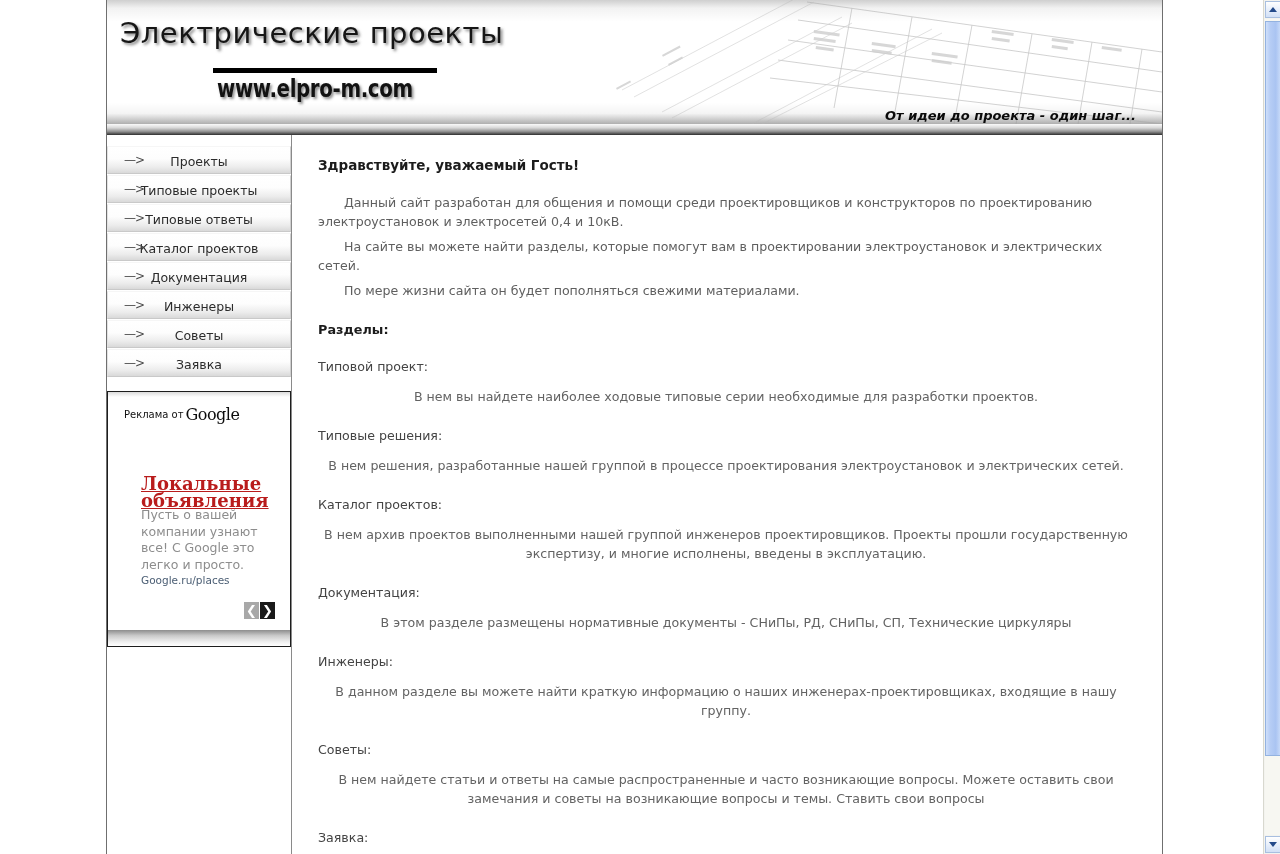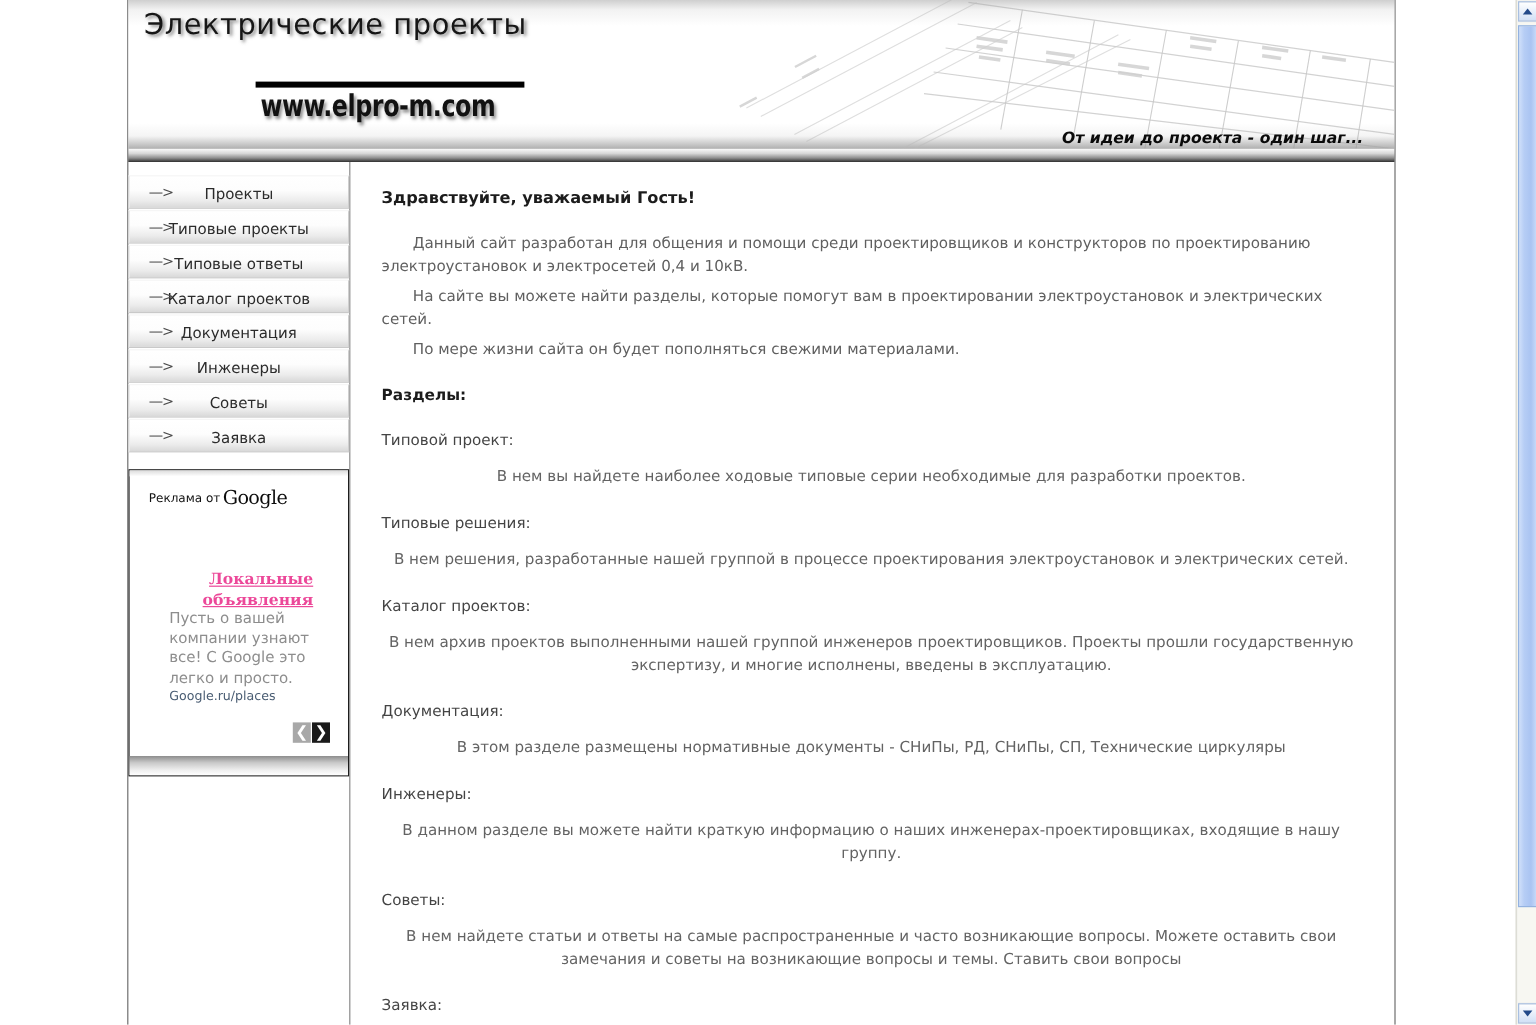--- a/index.html
+++ b/index.html
@@ -45,22 +45,22 @@
   }
   #header-darkbar {
     position: absolute;
     left: 0; right: 0; bottom: 0;
     height: 11px;
     background: linear-gradient(to bottom, #fafafa 0%, #d8d8d8 35%, #8e8e8e 70%, #2e2e2e 100%);
   }
   .hdr-title {
     position: absolute;
     left: 13px;
-    top: 6px;
-    font-size: 24px;
+    top: 16px;
+    font-size: 29px;
     font-weight: normal;
     letter-spacing: 0.5px;
     color: #161616;
     text-shadow: 2px 2px 3px rgba(90,90,90,0.75);
     white-space: nowrap;
     font-family: "DejaVu Sans", sans-serif;
   }
   .hdr-rule {
     position: absolute;
     left: 106px;
@@ -200,24 +200,24 @@
     vertical-align: -2px;
     margin-left: 2px;
     color: #0c0c0c;
   }
   .ad-title {
     position: absolute;
     left: 33px;
     top: 83px;
     width: 120px;
     font-family: "DejaVu Serif", serif;
-    font-size: 13px;
+    font-size: 18px;
     font-weight: bold;
     line-height: 17px;
-    color: #ec4899;
+    color: #b91c1c;
     text-decoration: underline;
     cursor: pointer;
     text-align: right;
   }
   .ad-text {
     position: absolute;
     left: 33px;
     top: 115px;
     width: 132px;
     font-size: 12.5px;

